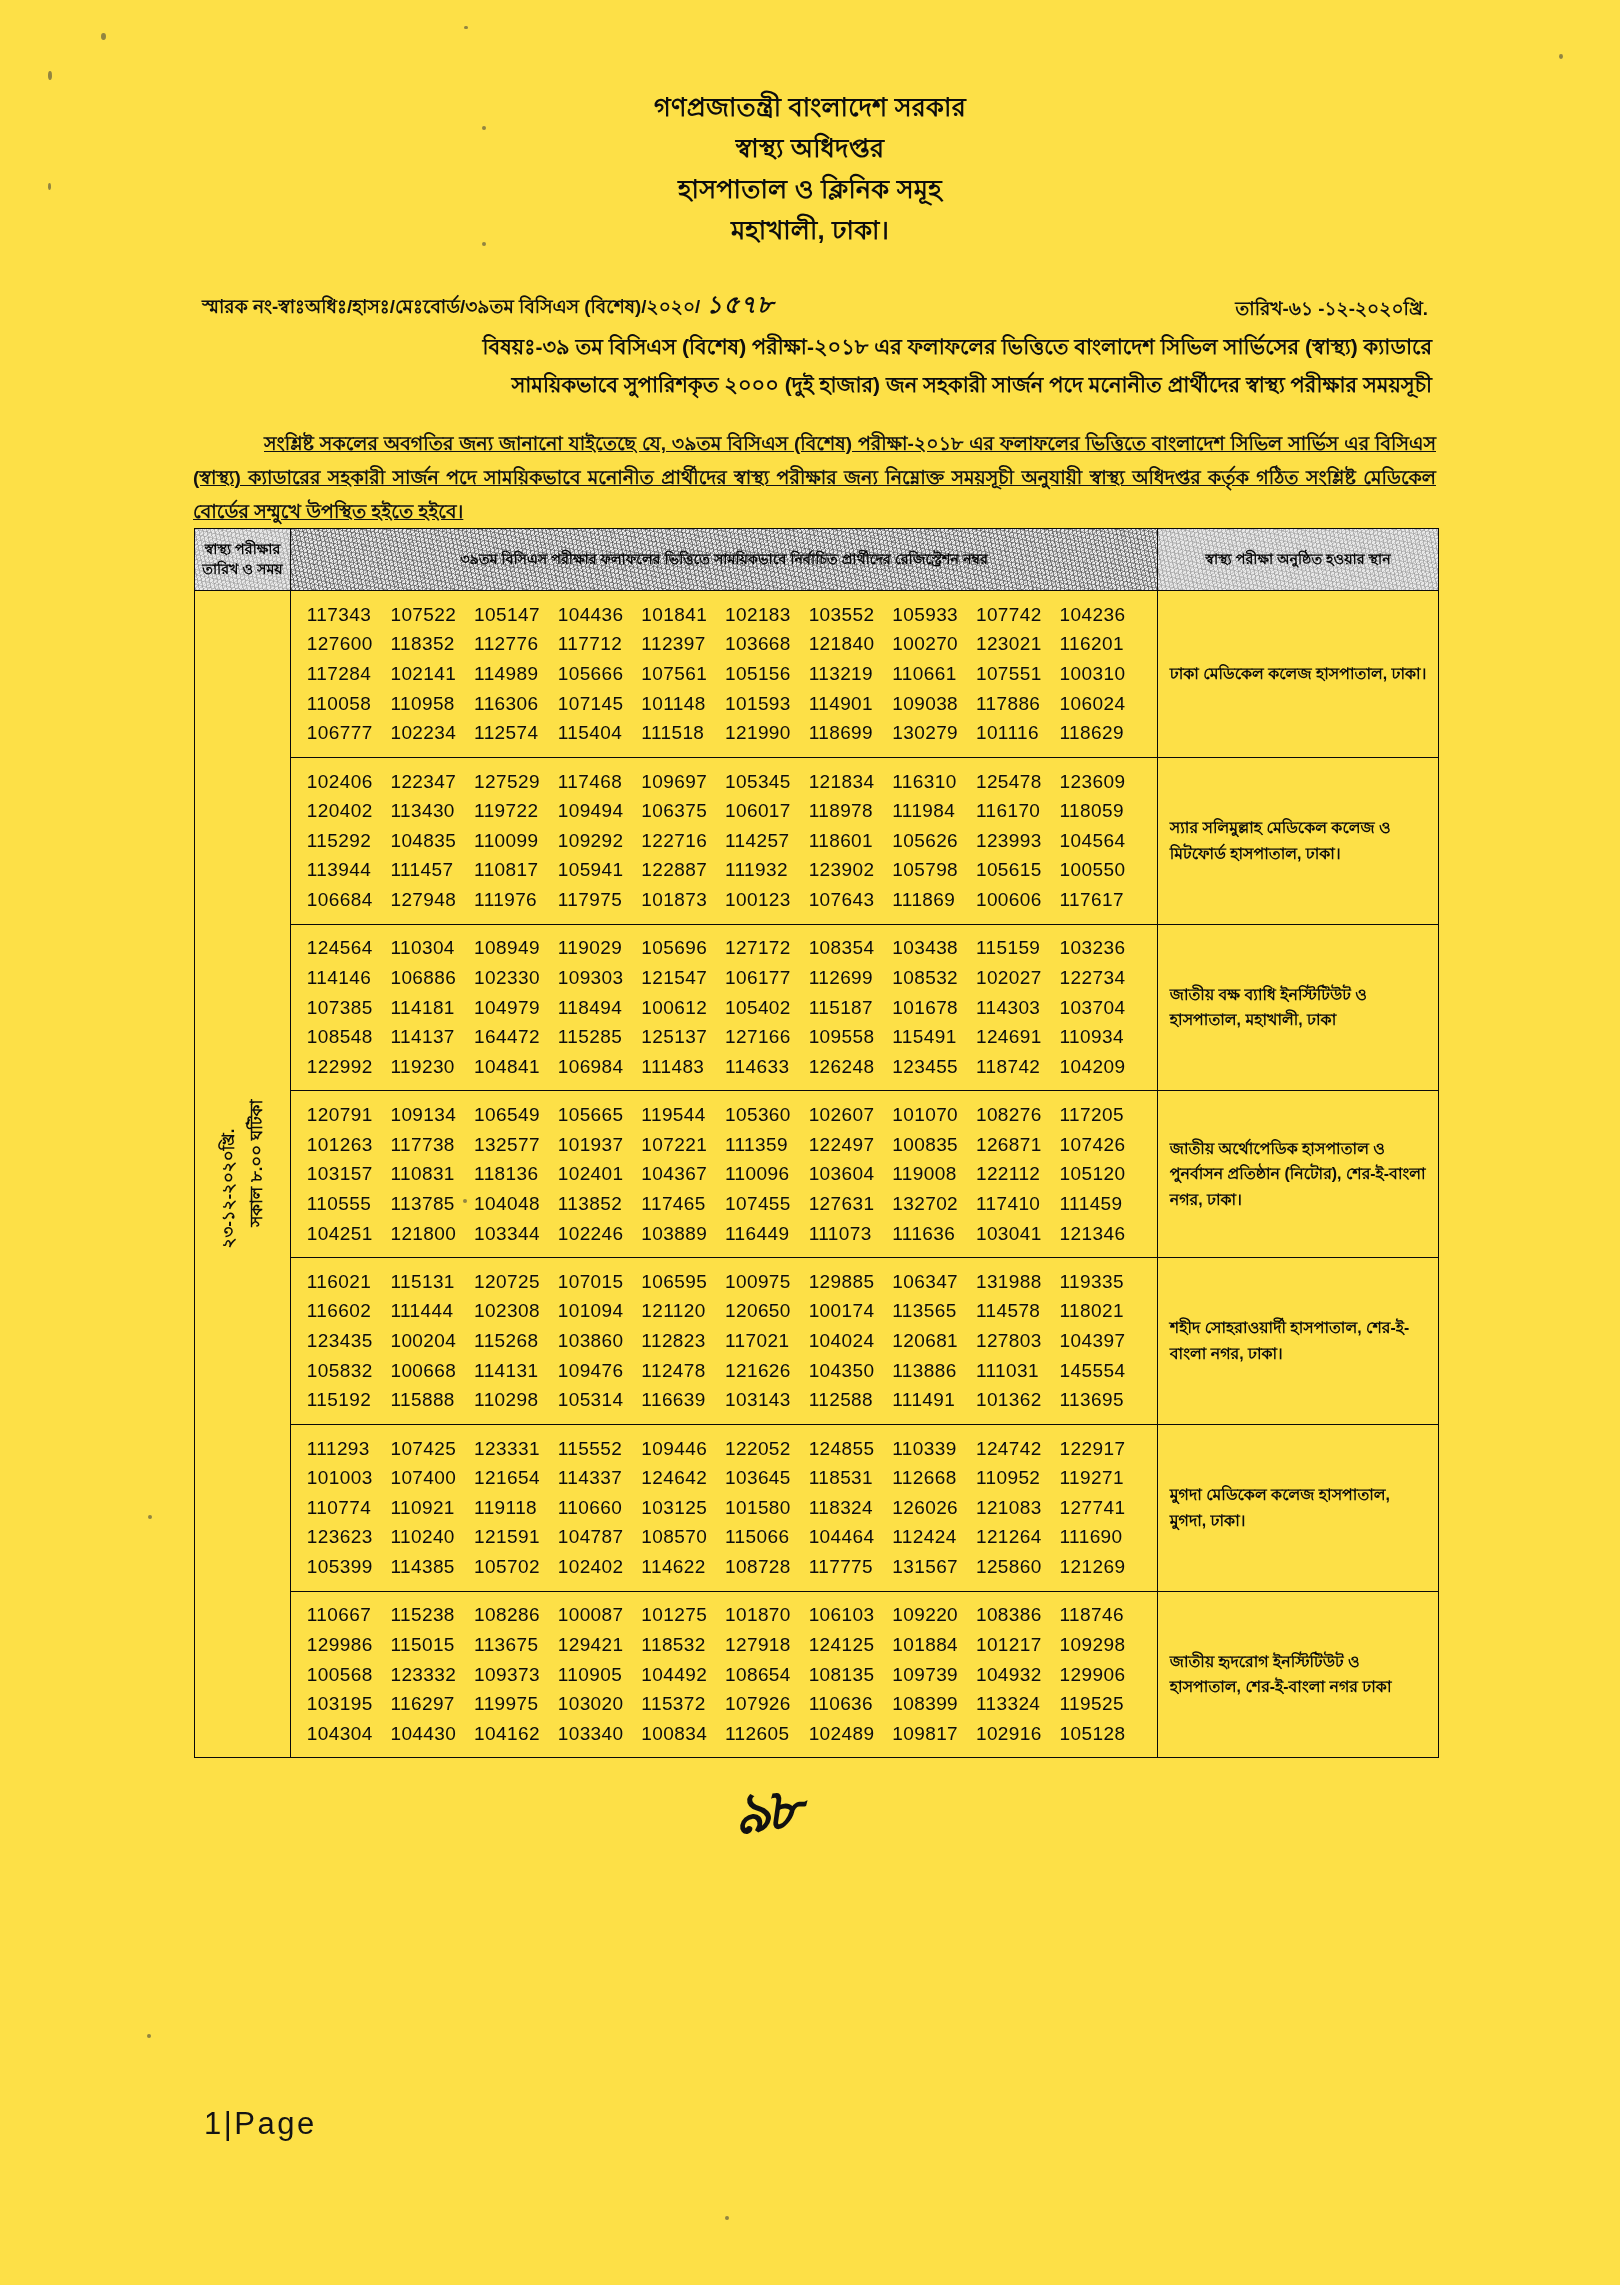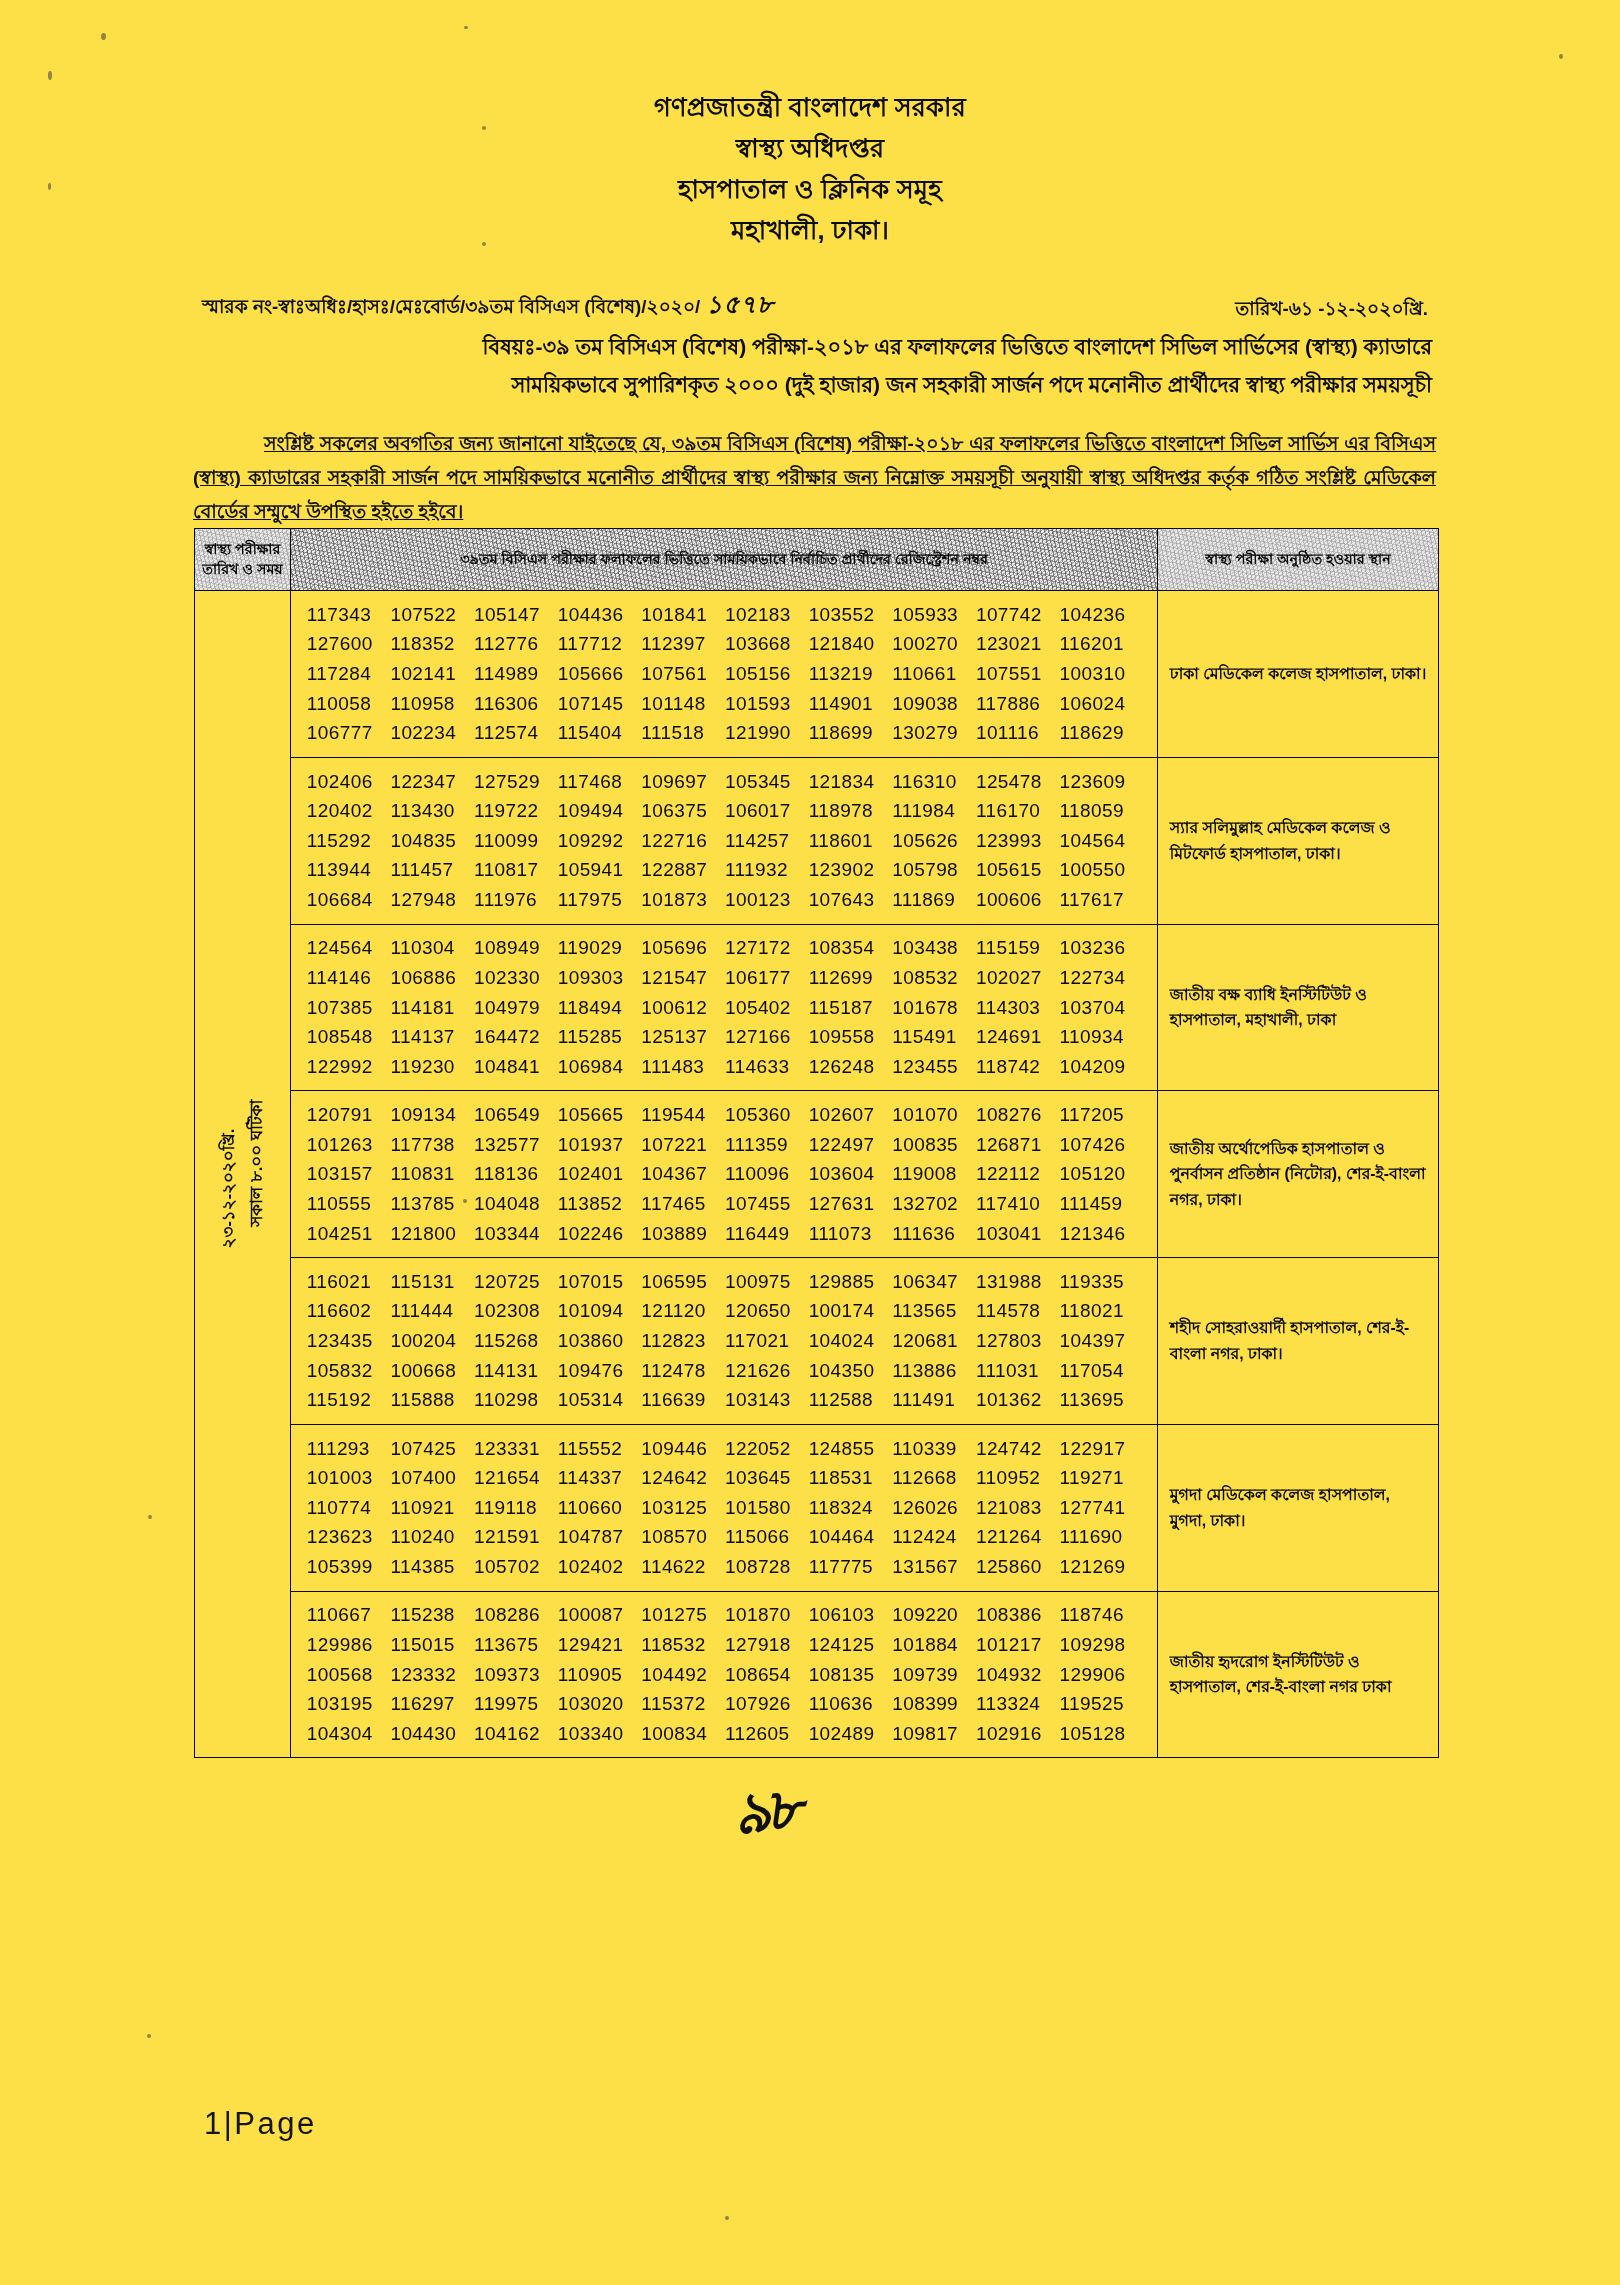--- a/index.html
+++ b/index.html
@@ -604,21 +604,21 @@
                 <div class="reg-row">
                   <span>105832</span>
                   <span>100668</span>
                   <span>114131</span>
                   <span>109476</span>
                   <span>112478</span>
                   <span>121626</span>
                   <span>104350</span>
                   <span>113886</span>
                   <span>111031</span>
-                  <span>117054</span>
+                  <span>145554</span>
                 </div>
                 <div class="reg-row">
                   <span>115192</span>
                   <span>115888</span>
                   <span>110298</span>
                   <span>105314</span>
                   <span>116639</span>
                   <span>103143</span>
                   <span>112588</span>
                   <span>111491</span>

